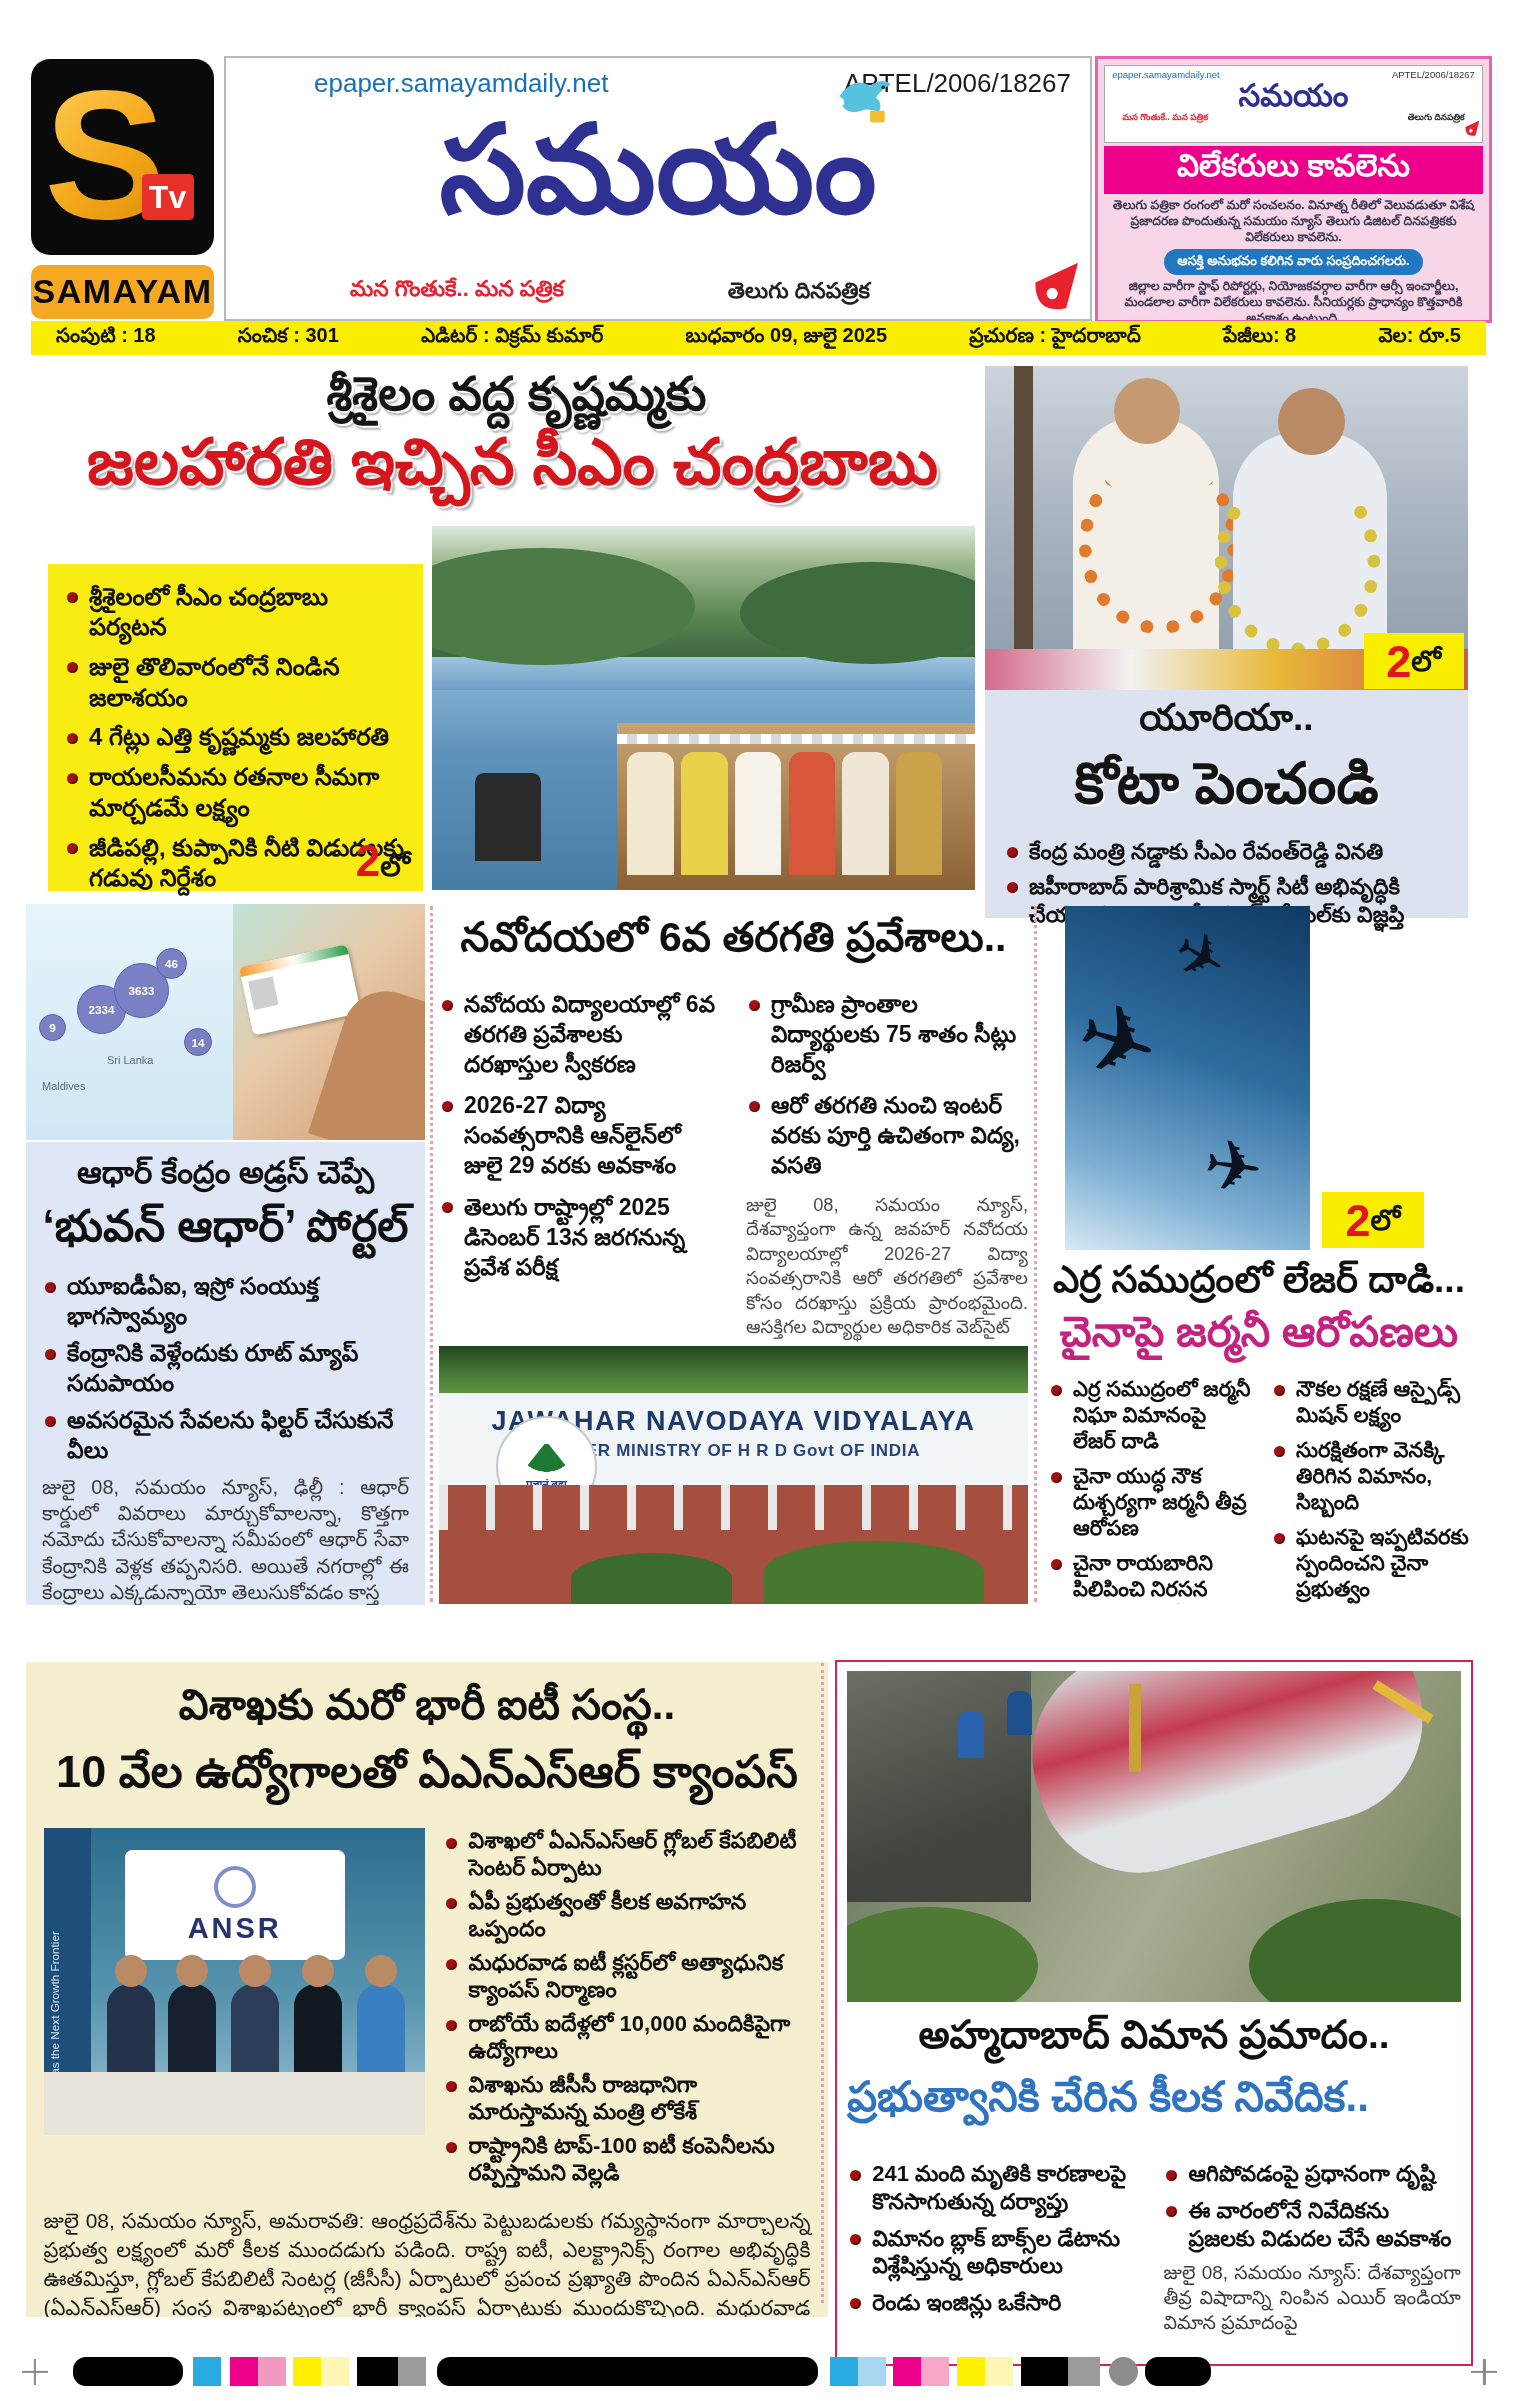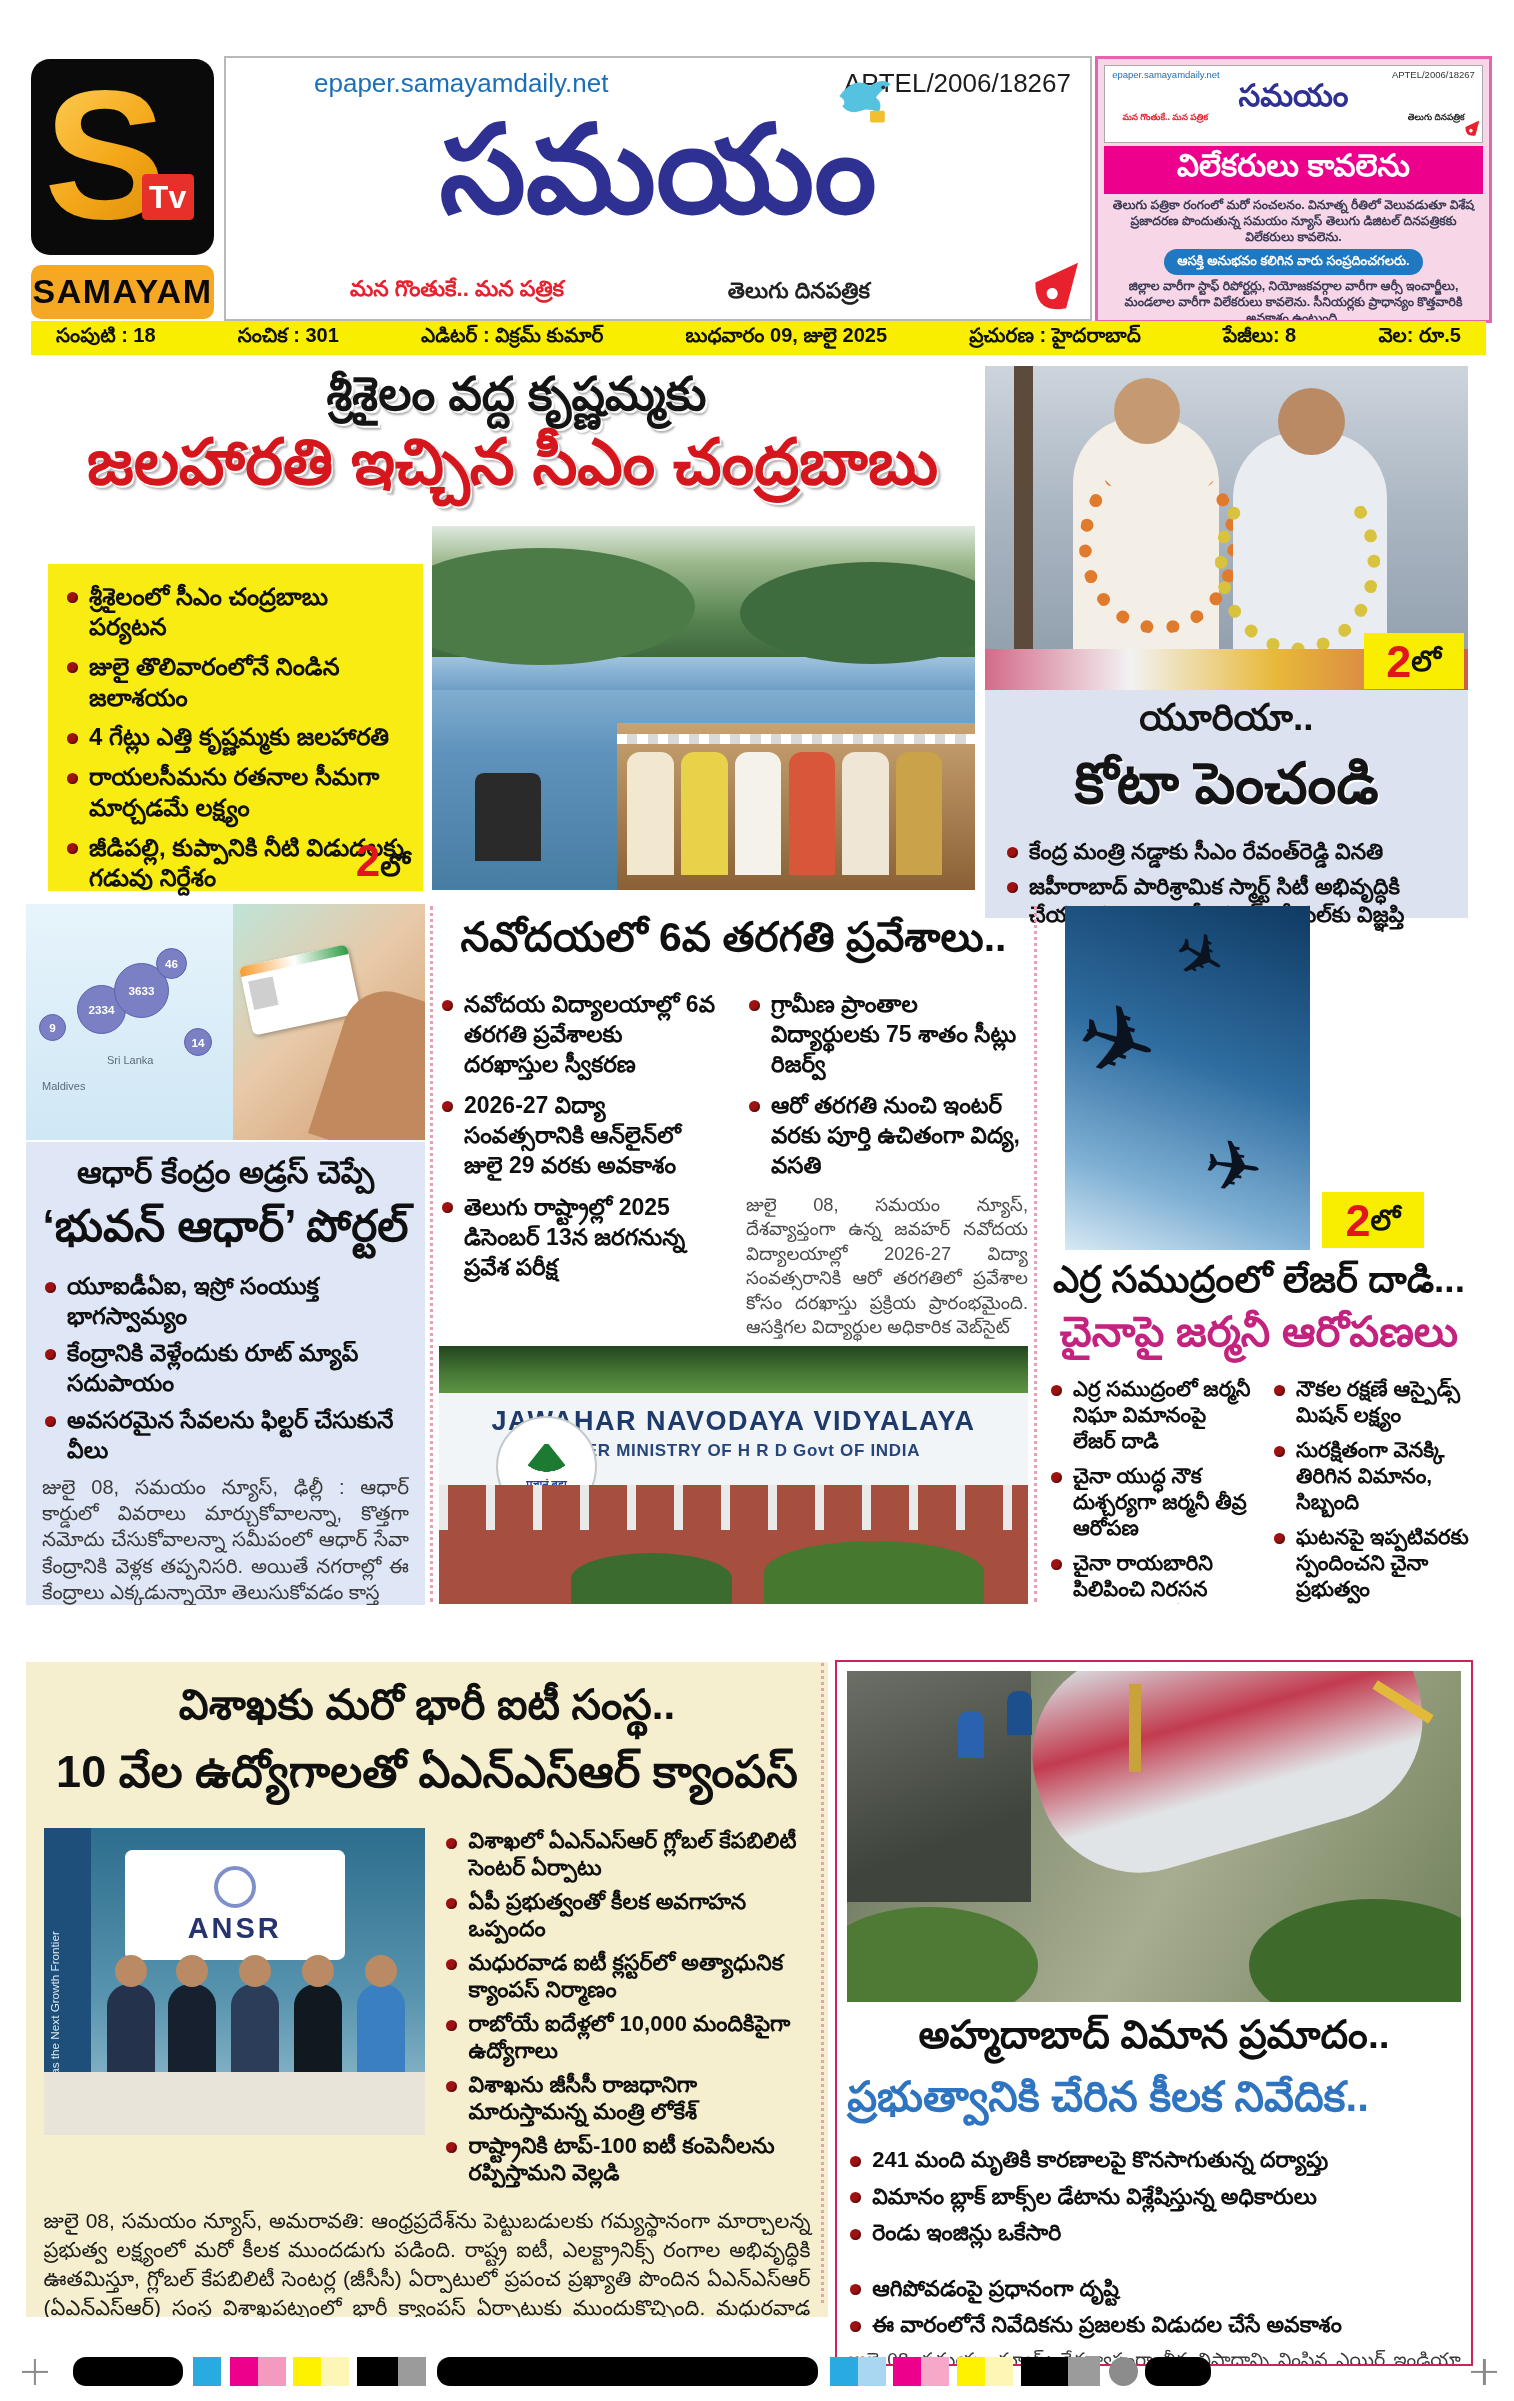--- a/index.html
+++ b/index.html
@@ -120,21 +120,21 @@
   .person{position:absolute;width:48px;height:88px;border-radius:22px 22px 0 0;}
   .person::before{content:"";position:absolute;left:50%;top:-29px;transform:translateX(-50%);
                   width:32px;height:32px;border-radius:50%;background:#b98a64;}
   
   .crash{left:835px;top:1660px;width:638px;height:706px;background:#fff;border:2.9px solid #cf2060;box-sizing:border-box;
          padding:8.8px 10.2px;overflow:hidden;}
   .crash-photo{position:relative;width:100%;height:331px;overflow:hidden;
                background:linear-gradient(120deg,#5c6b52,#8a9378 30%,#a7ad90 55%,#6f7f5a);}
   .crash-kicker{font-size:39px;font-weight:800;text-align:center;margin-top:11.7px;}
   .crash-hl{font-size:42px;font-weight:800;text-align:left;color:#2f74c0;margin-top:5.9px;text-shadow:0.7px 0.7px 0 #fff;}
-  .crash-cols{display:flex;gap:19px;margin-top:15px;flex-direction:column;}
+  .crash-cols{display:flex;gap:19px;margin-top:29px;}
   .crash-cols ul{flex:1;}
   .crash-cols li{font-size:22px;line-height:1.26;margin-bottom:8.8px;}
   .crash-body{font-size:19px;line-height:1.3;color:#3a3a3a;text-align:justify;margin-top:1.5px;}
   
   .printbar{left:73px;top:2357px;width:1376px;height:29px;display:flex;align-items:stretch;}
   .regmark{position:absolute;top:2359px;width:26px;height:26px;}
   .regmark::before,.regmark::after{content:"";position:absolute;background:#8a8a8a;}
   .regmark::before{left:50%;top:0;width:2.2px;height:100%;transform:translateX(-50%);}
   .regmark::after{top:50%;left:0;height:2.2px;width:100%;transform:translateY(-50%);}
   

